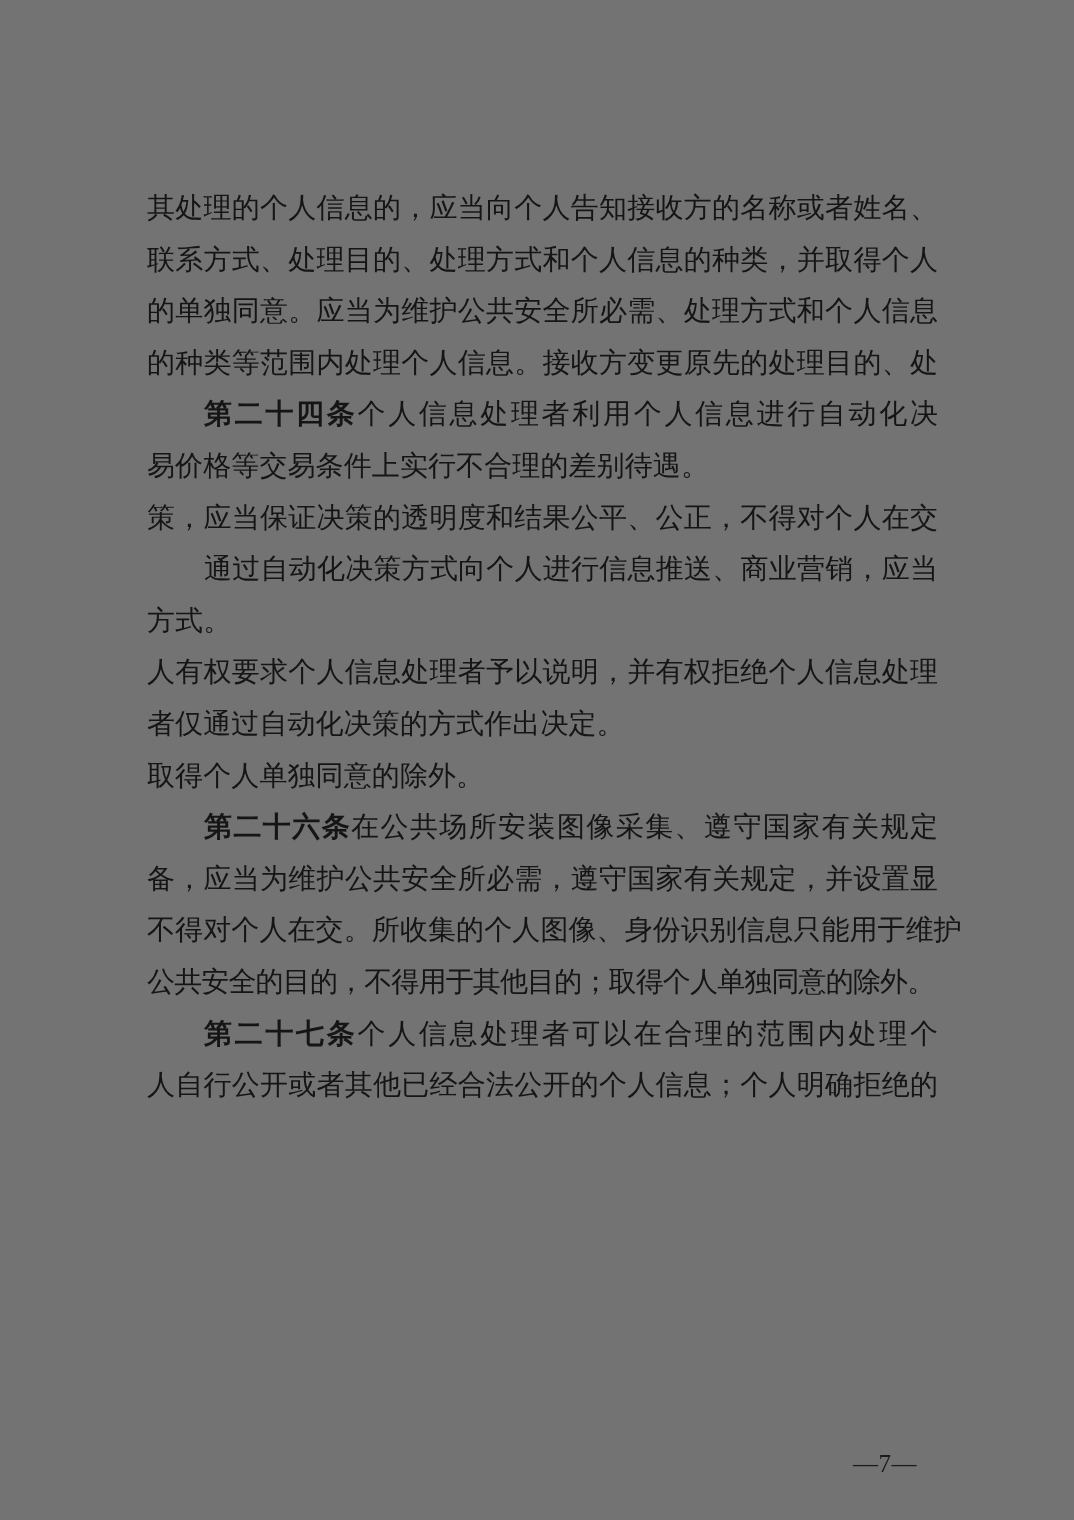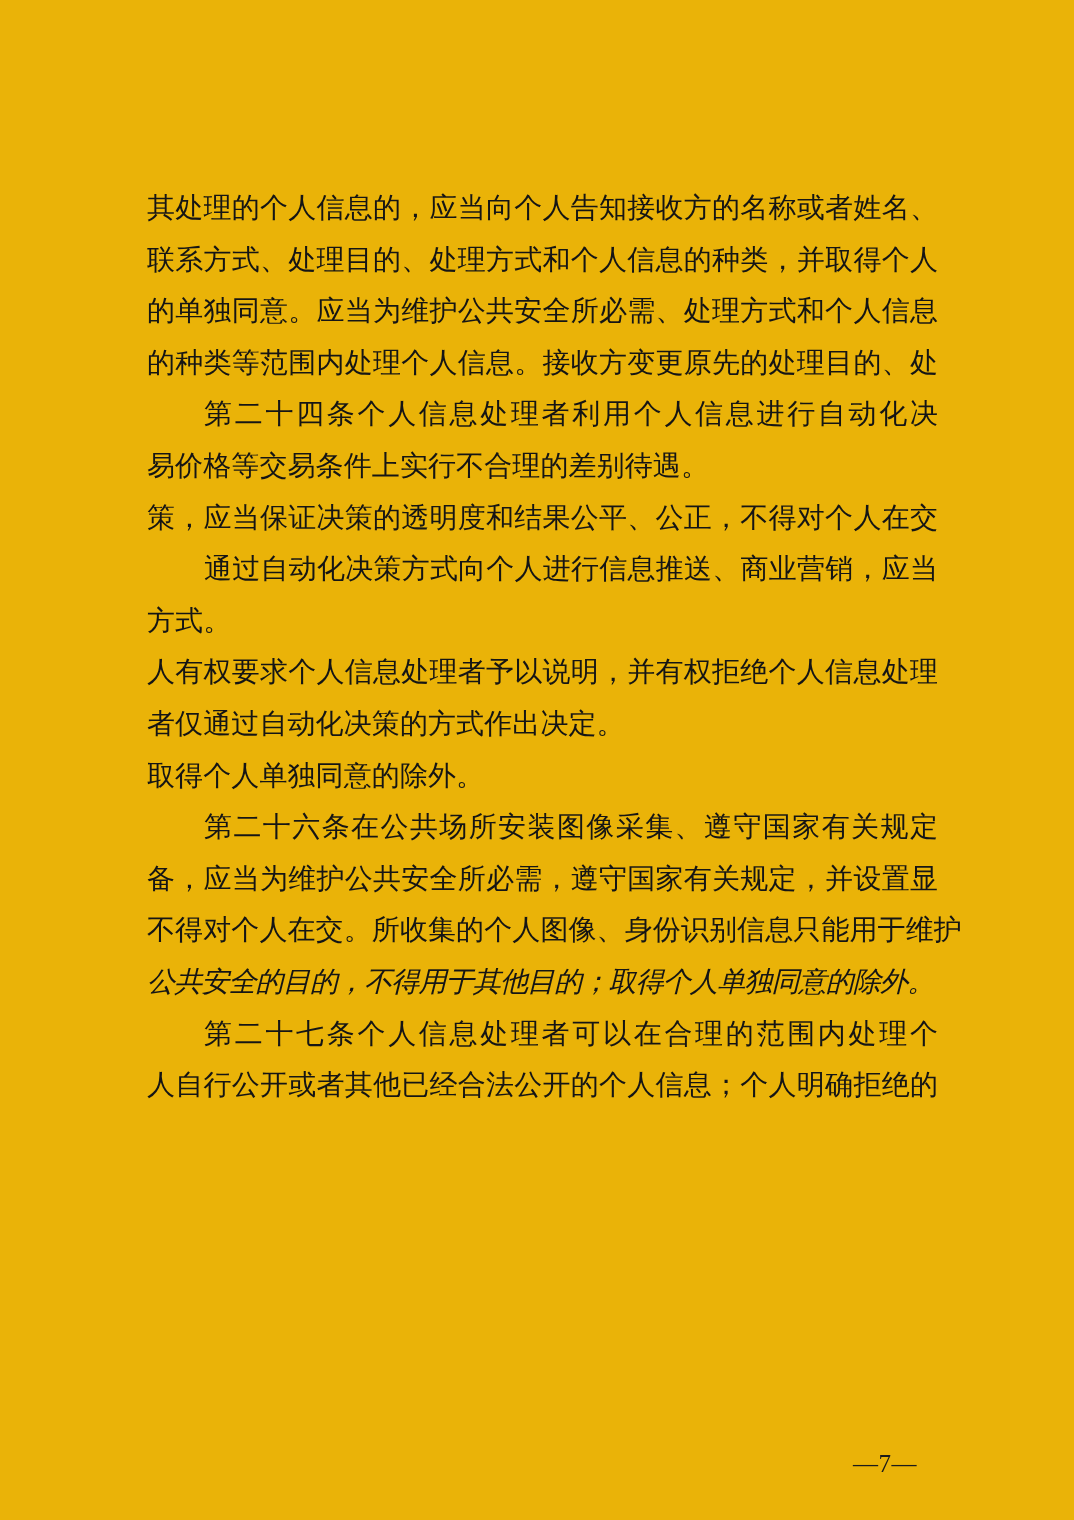--- a/index.html
+++ b/index.html
@@ -8,42 +8,42 @@
     height: 1520px;
     background: #ffffff;
     position: relative;
     overflow: hidden;
     font-family: "Liberation Serif", serif;
     color: #151515;
   }
   .page {
     position: absolute;
     inset: 0;
-    background: #eab308;
+    background: #737373;
   }
   .doc {
     position: absolute;
     left: 147px;
     top: 182px;
     width: 791px;
   }
   .line {
     height: 51.6px;
     line-height: 51.6px;
     font-size: 28px;
     white-space: nowrap;
     text-align: justify;
     text-align-last: justify;
     letter-spacing: 0.1px;
   }
   .line.ind { padding-left: 57px; }
   .line.end { text-align-last: left; }
-  .line.squeeze { letter-spacing: -0.85px; font-style: italic; }
+  .line.squeeze { letter-spacing: -0.85px; }
   .art {
-    font-weight: 400;
+    font-weight: 700;
   }
   .footer {
     position: absolute;
     left: 853px;
     top: 1449px;
     font-size: 25px;
     line-height: 1.2;
     letter-spacing: 0.5px;
     color: #1b1b1b;
   }

